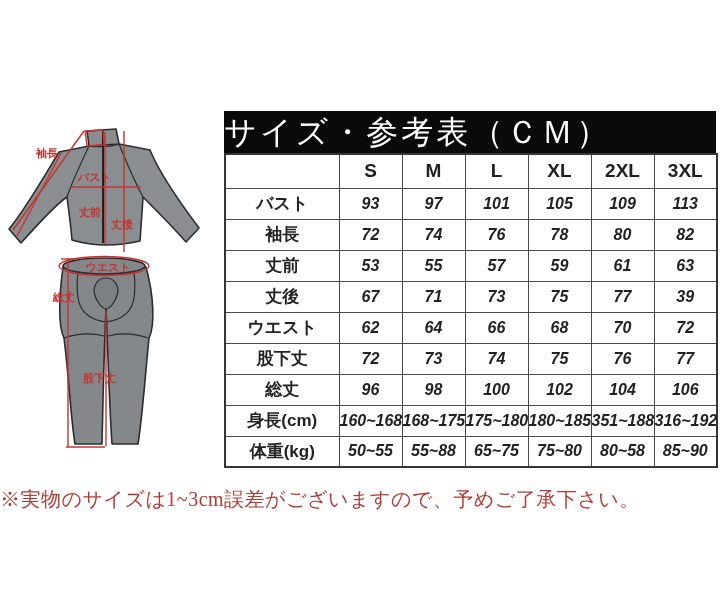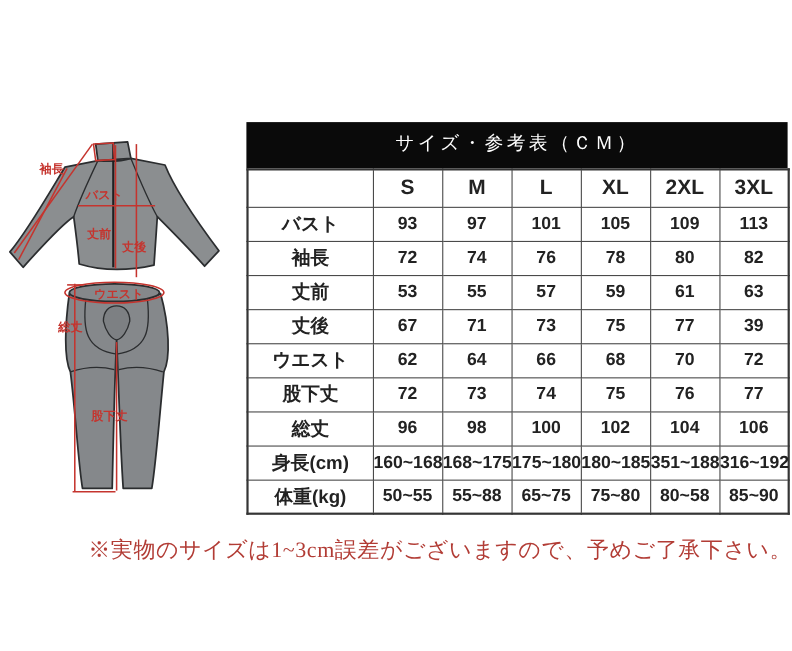--- a/index.html
+++ b/index.html
@@ -38,46 +38,45 @@
     font-weight:bold;font-size:11px;
   }
 
   
   #table-wrap{
     position:absolute;left:224px;top:111px;width:492px;
   }
   #table-title{
     height:42px;line-height:42px;
     background:var(--title-bg);color:var(--title-fg);
-    text-align:center;
-    font-family:Liberation Mono, monospace;
-    font-size:17px;letter-spacing:3px;
+    font-family:Liberation Serif, serif;
+    font-size:32px;letter-spacing:3px;
   }
   #size-table{
     width:492px;border-collapse:collapse;table-layout:fixed;
     border:2px solid #353535;
   }
   #size-table col.label-col{width:114px;}
   #size-table col.data-col{width:63px;}
   #size-table th,#size-table td{
     border:1.5px solid var(--table-border);
     text-align:center;vertical-align:middle;
     color:#222;background:#fff;
     font-family:"Liberation Sans",sans-serif;
     font-weight:bold;
   }
   #size-table thead th{height:34px;font-size:19px;}
   #size-table tbody tr{height:31px;}
   #size-table tbody th{font-size:17px;}
-  #size-table tbody td{font-size:16px;}
+  #size-table tbody td{font-size:16px;font-style:italic;}
 
   
   #size-note{
     position:absolute;left:0;top:486px;width:720px;
-    text-align:right;
+    text-align:left;
     color:var(--note-red);
     font-family:"Liberation Serif","DejaVu Serif",serif;
     font-size:20px;letter-spacing:0.5px;
   }
 </style>
 </head>
 <body>
 
 <div id="stage">
 

